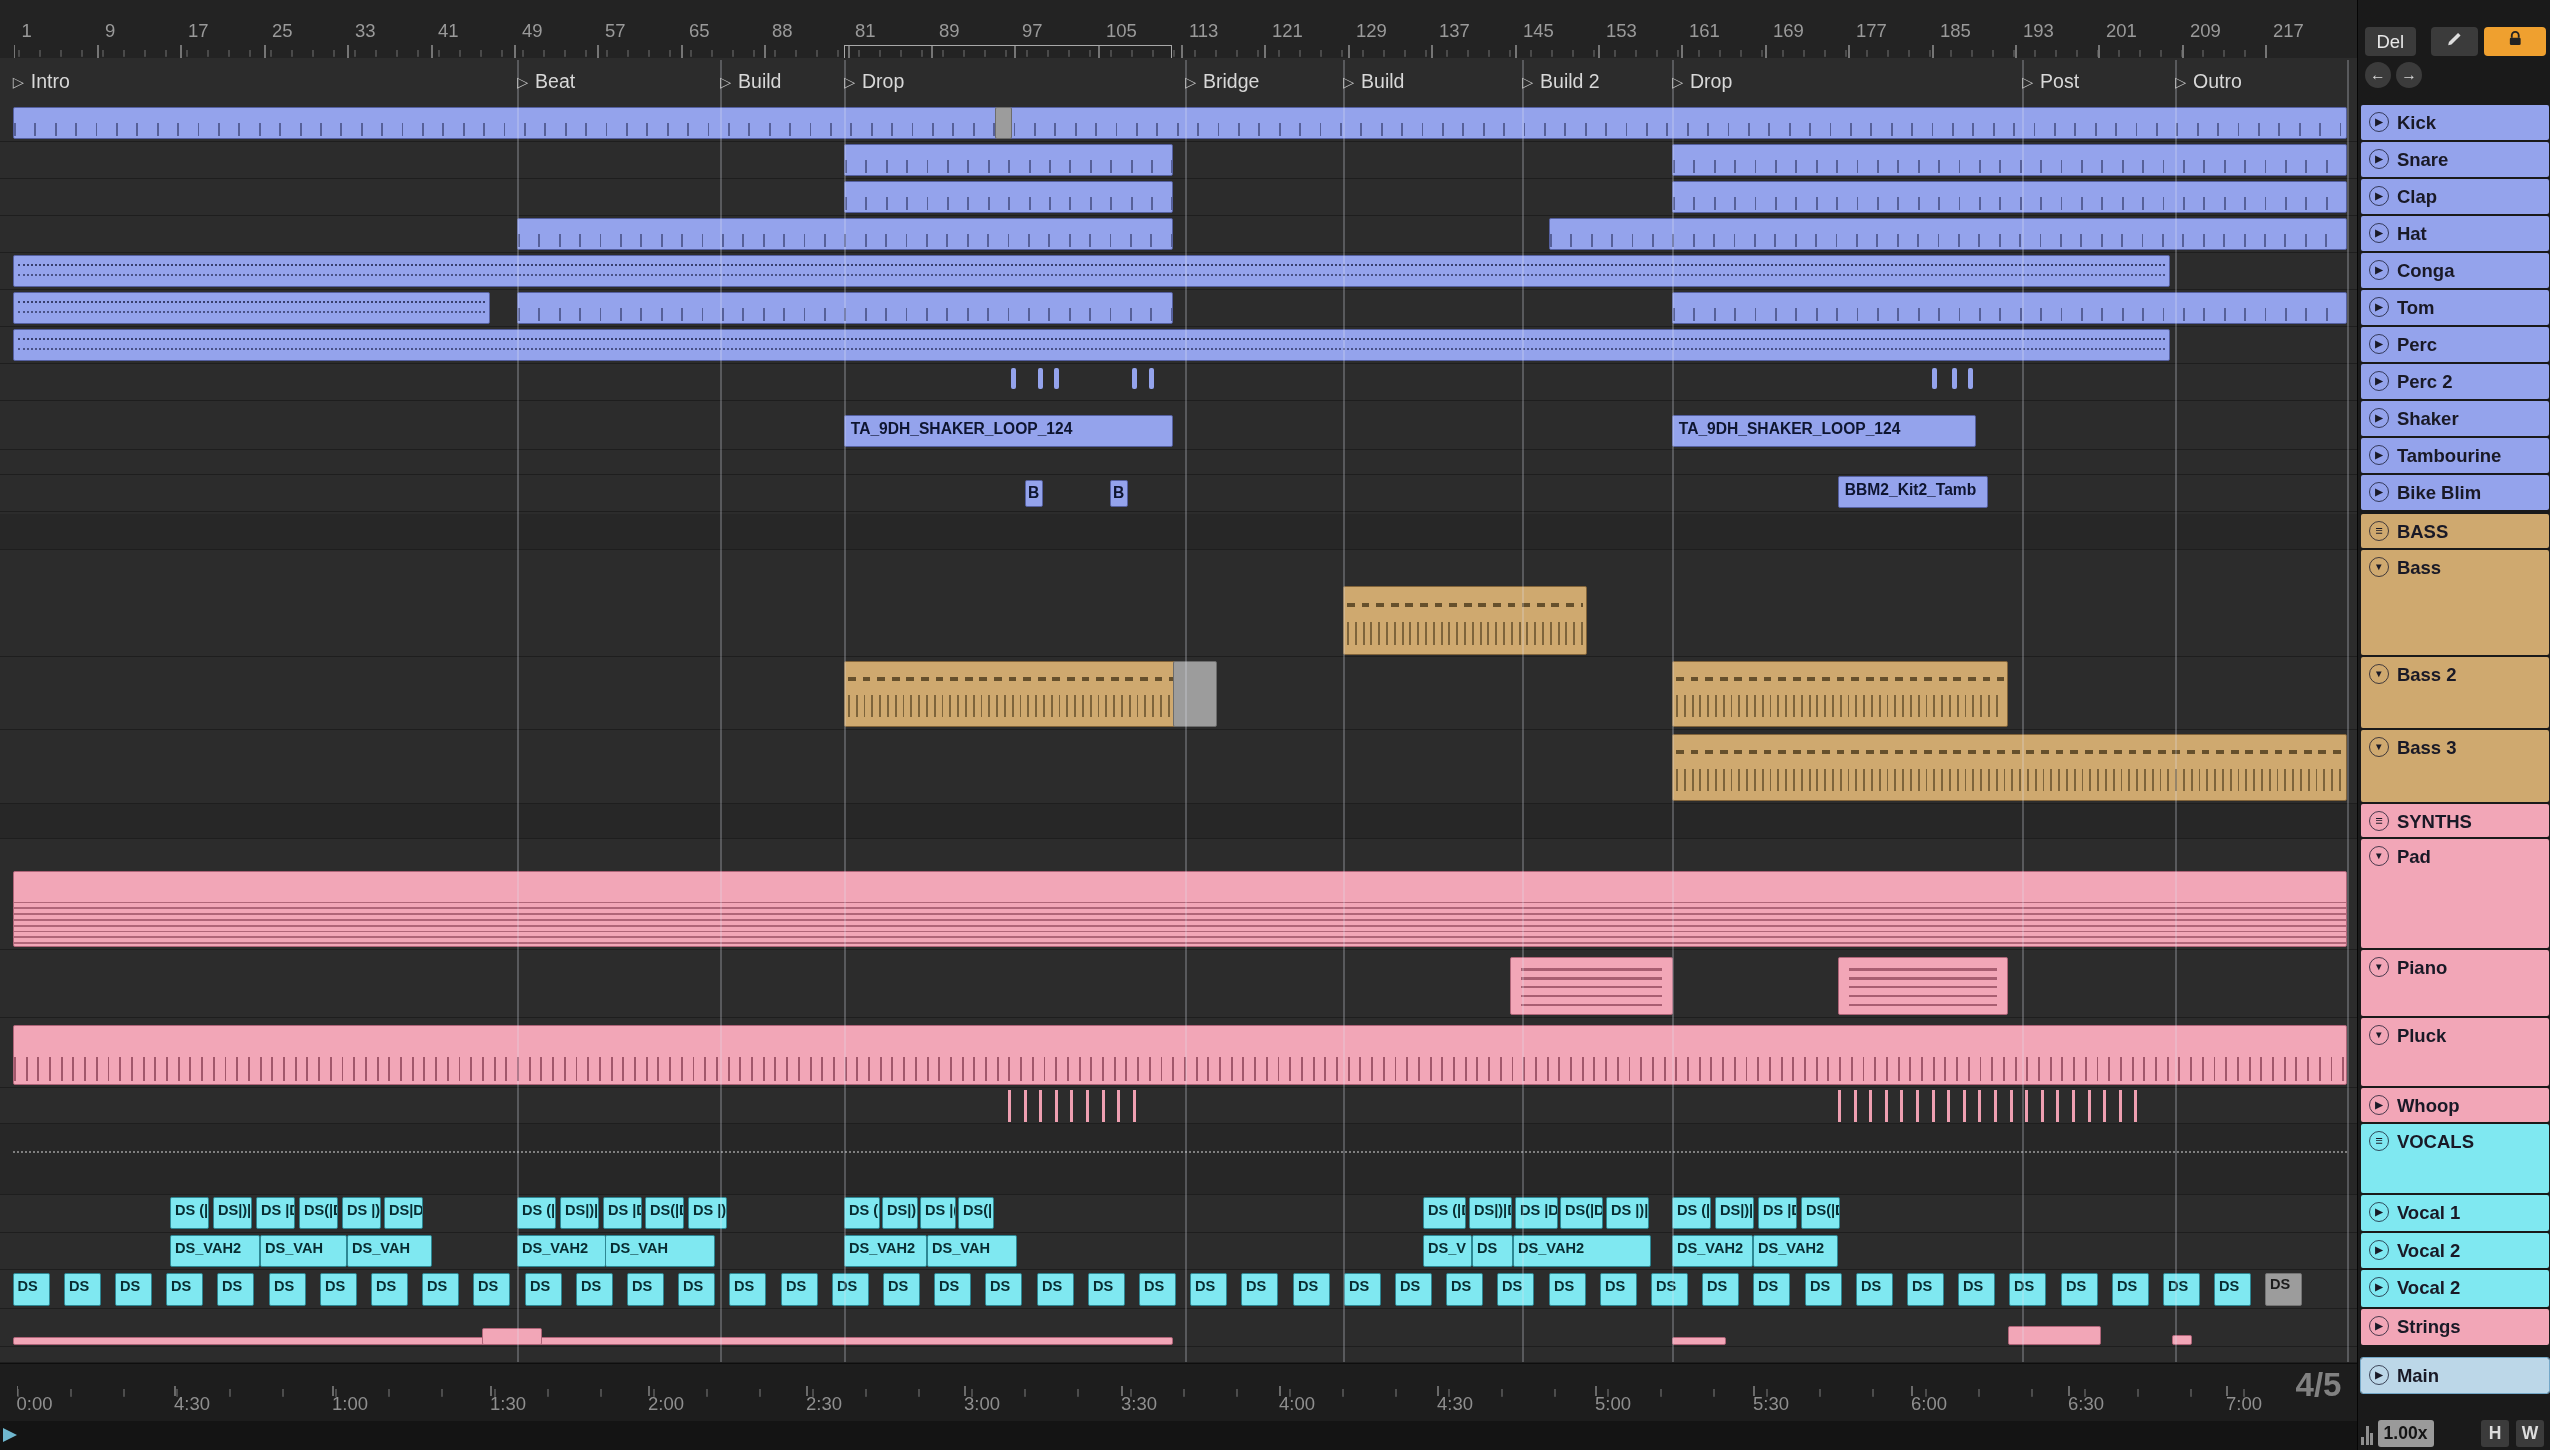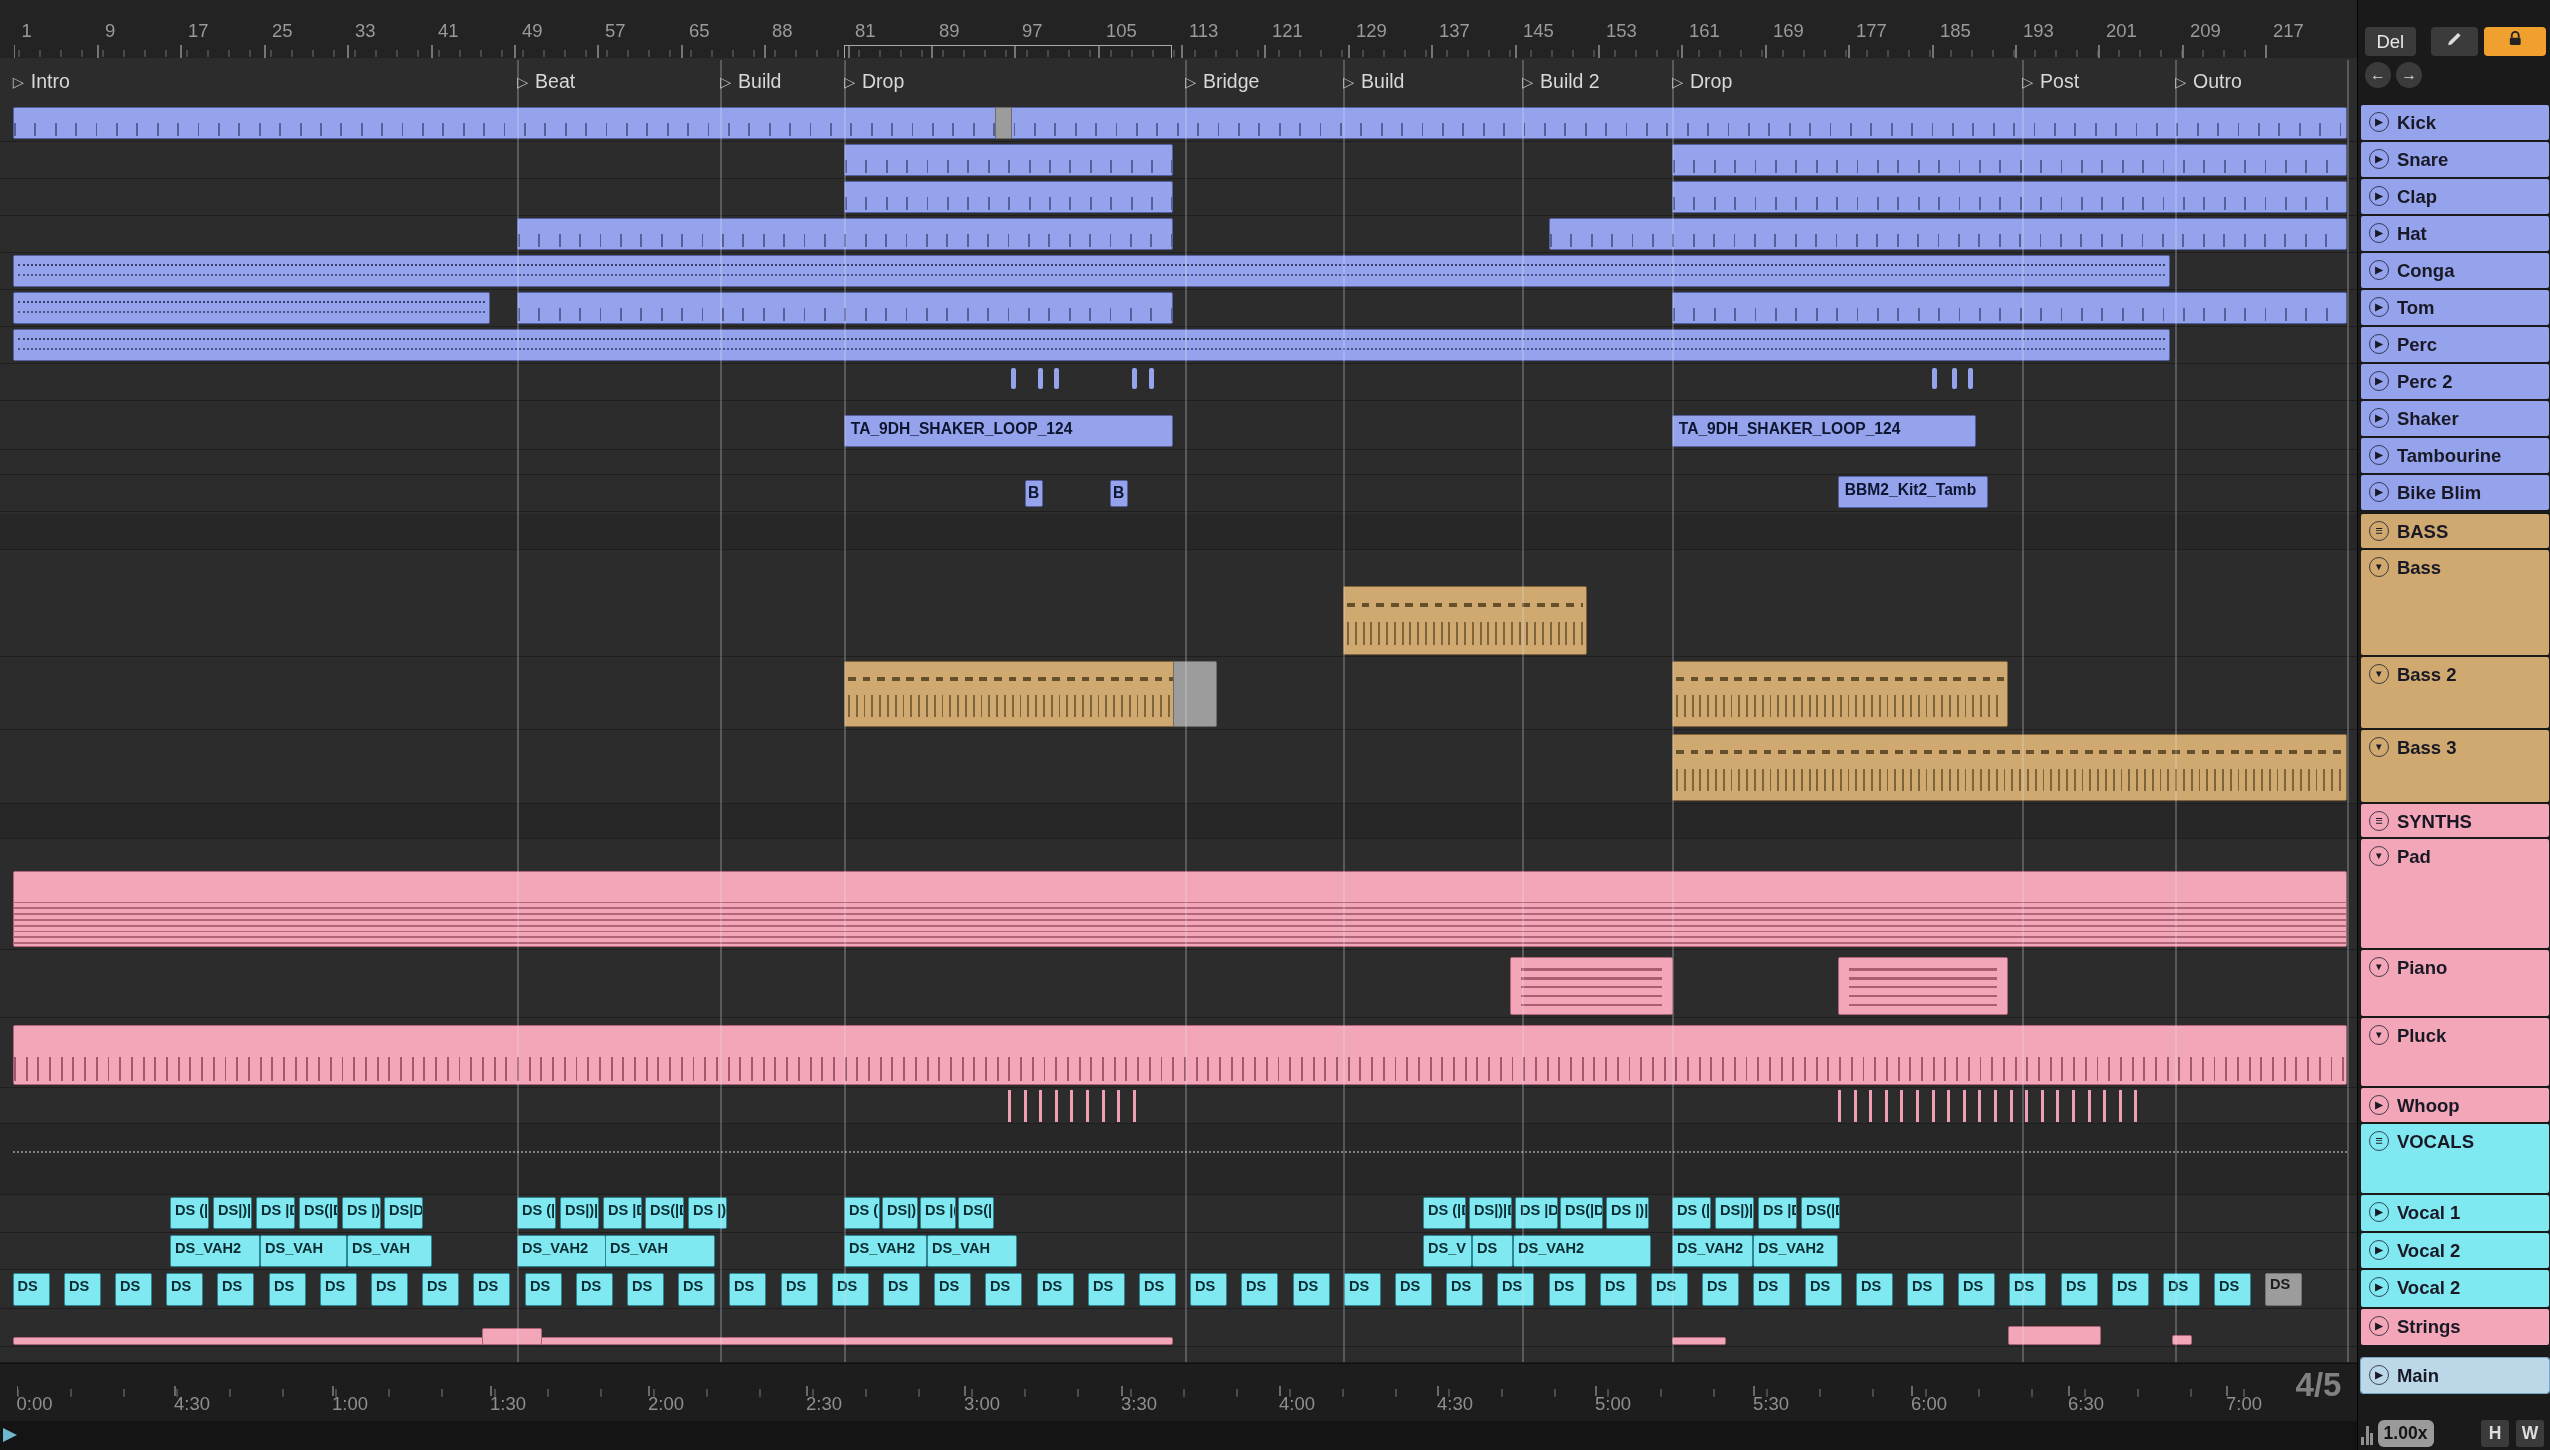--- a/index.html
+++ b/index.html
@@ -549,21 +549,21 @@
           <span class="ticon">▶</span>
           <span>Main</span>
         </div>
       </div>
 
     <div class="wfi" style="left:2.9px;top:1424px;height:21.4px;">
       <div style="height:8.8px"></div>
         <div style="height:19.5px"></div>
         <div style="height:12.7px"></div>
     </div>
-    <div class="pctl zoombox" style="left:19.5px;top:1420px;width:56px;height:27px;border-radius:6px;">
+    <div class="pctl zoombox" style="left:19.5px;top:1420px;width:56px;height:27px;">
       <span>1.00x</span>
     </div>
     <div class="pctl hwbox" style="left:123px;top:1420px;width:28px;height:27px;">
       <span>H</span>
     </div>
     <div class="pctl hwbox" style="left:158px;top:1420px;width:28px;height:27px;">
       <span>W</span>
     </div>
   </div>
 </div>

